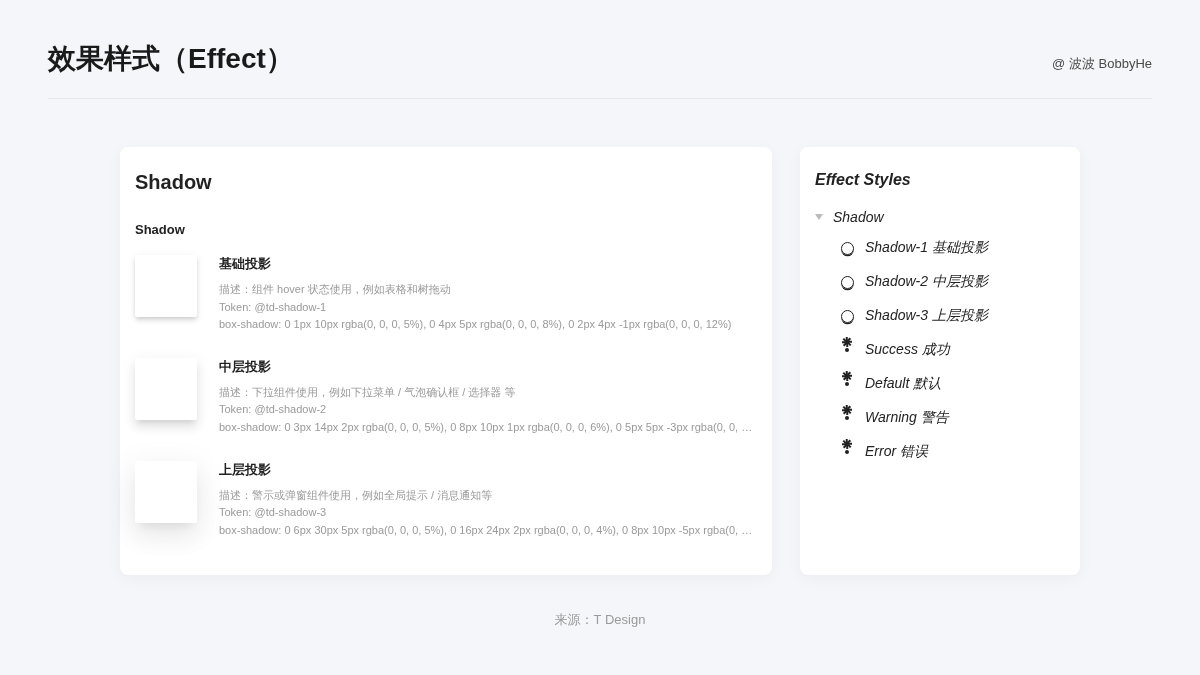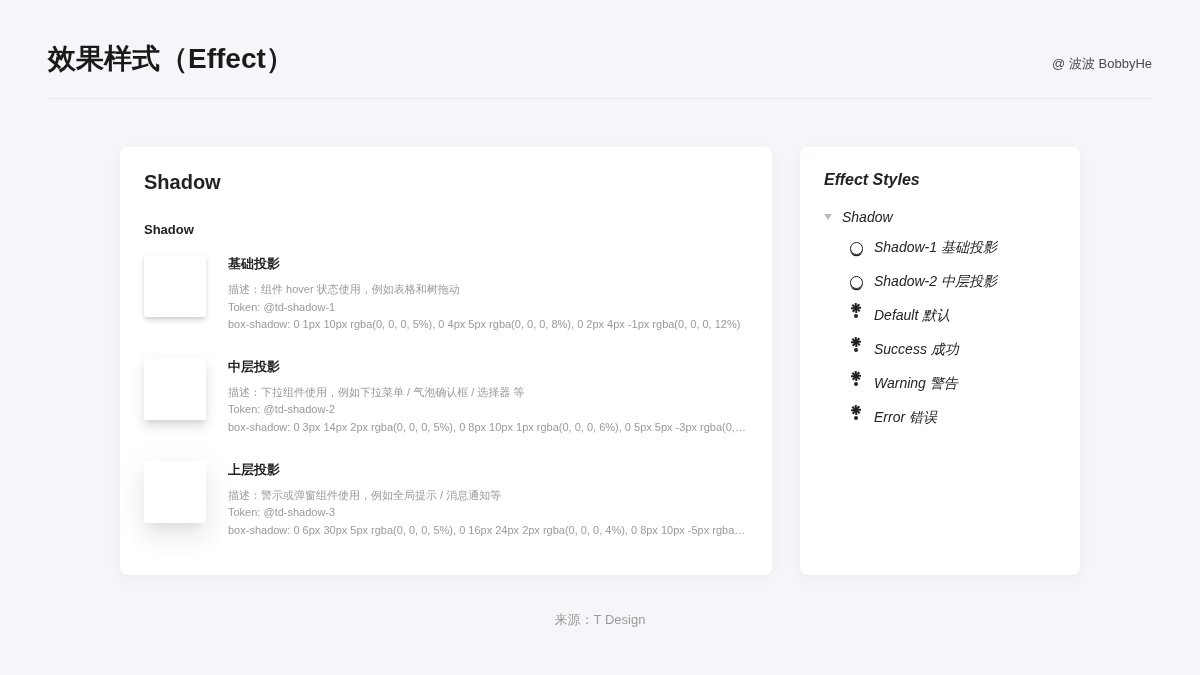--- a/index.html
+++ b/index.html
@@ -33,21 +33,21 @@
   .content {
     display: flex;
     gap: 28px;
     margin-top: 48px;
     padding: 0 72px;
   }
   .card {
     background: #fff;
     border-radius: 8px;
     box-shadow: 0 4px 16px rgba(0,0,0,0.04);
-    padding: 24px 24px;
+    padding: 24px 15px;
   }
   .card-left {
     flex: 1;
     min-width: 0;
   }
   .card-right {
     width: 280px;
     flex-shrink: 0;
     font-style: italic;
   }
@@ -213,50 +213,56 @@
               <span class="circle-icon"></span>
             </span>
           <span class="label">Shadow-1 基础投影</span>
         </div>
         <div class="tree-leaf">
           <span class="icon-slot">
               <span class="circle-icon"></span>
             </span>
           <span class="label">Shadow-2 中层投影</span>
         </div>
-
+        <div class="tree-leaf">
+          <span class="icon-slot">
+              <span class="circle-icon"></span>
+            </span>
+          <span class="label">Shadow-3 上层投影</span>
+        </div>
+
+        <div class="tree-leaf">
+          <span class="icon-slot">
+              <span class="sun-icon">
+                <span class="ray" style="transform:translate(-50%,-8px) rotate(0deg)"></span>
+                <span class="ray" style="transform:translate(-50%,-8px) rotate(45deg)"></span>
+                <span class="ray" style="transform:translate(-50%,-8px) rotate(90deg)"></span>
+                <span class="ray" style="transform:translate(-50%,-8px) rotate(135deg)"></span>
+                <span class="ray" style="transform:translate(-50%,-8px) rotate(180deg)"></span>
+                <span class="ray" style="transform:translate(-50%,-8px) rotate(225deg)"></span>
+                <span class="ray" style="transform:translate(-50%,-8px) rotate(270deg)"></span>
+                <span class="ray" style="transform:translate(-50%,-8px) rotate(315deg)"></span>
+              </span>
+            </span>
+          <span class="label">Success 成功</span>
+        </div>
         <div class="tree-leaf">
           <span class="icon-slot">
               <span class="sun-icon">
                 <span class="ray" style="transform:translate(-50%,-8px) rotate(0deg)"></span>
                 <span class="ray" style="transform:translate(-50%,-8px) rotate(45deg)"></span>
                 <span class="ray" style="transform:translate(-50%,-8px) rotate(90deg)"></span>
                 <span class="ray" style="transform:translate(-50%,-8px) rotate(135deg)"></span>
                 <span class="ray" style="transform:translate(-50%,-8px) rotate(180deg)"></span>
                 <span class="ray" style="transform:translate(-50%,-8px) rotate(225deg)"></span>
                 <span class="ray" style="transform:translate(-50%,-8px) rotate(270deg)"></span>
                 <span class="ray" style="transform:translate(-50%,-8px) rotate(315deg)"></span>
               </span>
             </span>
           <span class="label">Default 默认</span>
-        </div>
-        <div class="tree-leaf">
-          <span class="icon-slot">
-              <span class="sun-icon">
-                <span class="ray" style="transform:translate(-50%,-8px) rotate(0deg)"></span>
-                <span class="ray" style="transform:translate(-50%,-8px) rotate(45deg)"></span>
-                <span class="ray" style="transform:translate(-50%,-8px) rotate(90deg)"></span>
-                <span class="ray" style="transform:translate(-50%,-8px) rotate(135deg)"></span>
-                <span class="ray" style="transform:translate(-50%,-8px) rotate(180deg)"></span>
-                <span class="ray" style="transform:translate(-50%,-8px) rotate(225deg)"></span>
-                <span class="ray" style="transform:translate(-50%,-8px) rotate(270deg)"></span>
-                <span class="ray" style="transform:translate(-50%,-8px) rotate(315deg)"></span>
-              </span>
-            </span>
-          <span class="label">Success 成功</span>
         </div>
         <div class="tree-leaf">
           <span class="icon-slot">
               <span class="sun-icon">
                 <span class="ray" style="transform:translate(-50%,-8px) rotate(0deg)"></span>
                 <span class="ray" style="transform:translate(-50%,-8px) rotate(45deg)"></span>
                 <span class="ray" style="transform:translate(-50%,-8px) rotate(90deg)"></span>
                 <span class="ray" style="transform:translate(-50%,-8px) rotate(135deg)"></span>
                 <span class="ray" style="transform:translate(-50%,-8px) rotate(180deg)"></span>
                 <span class="ray" style="transform:translate(-50%,-8px) rotate(225deg)"></span>

